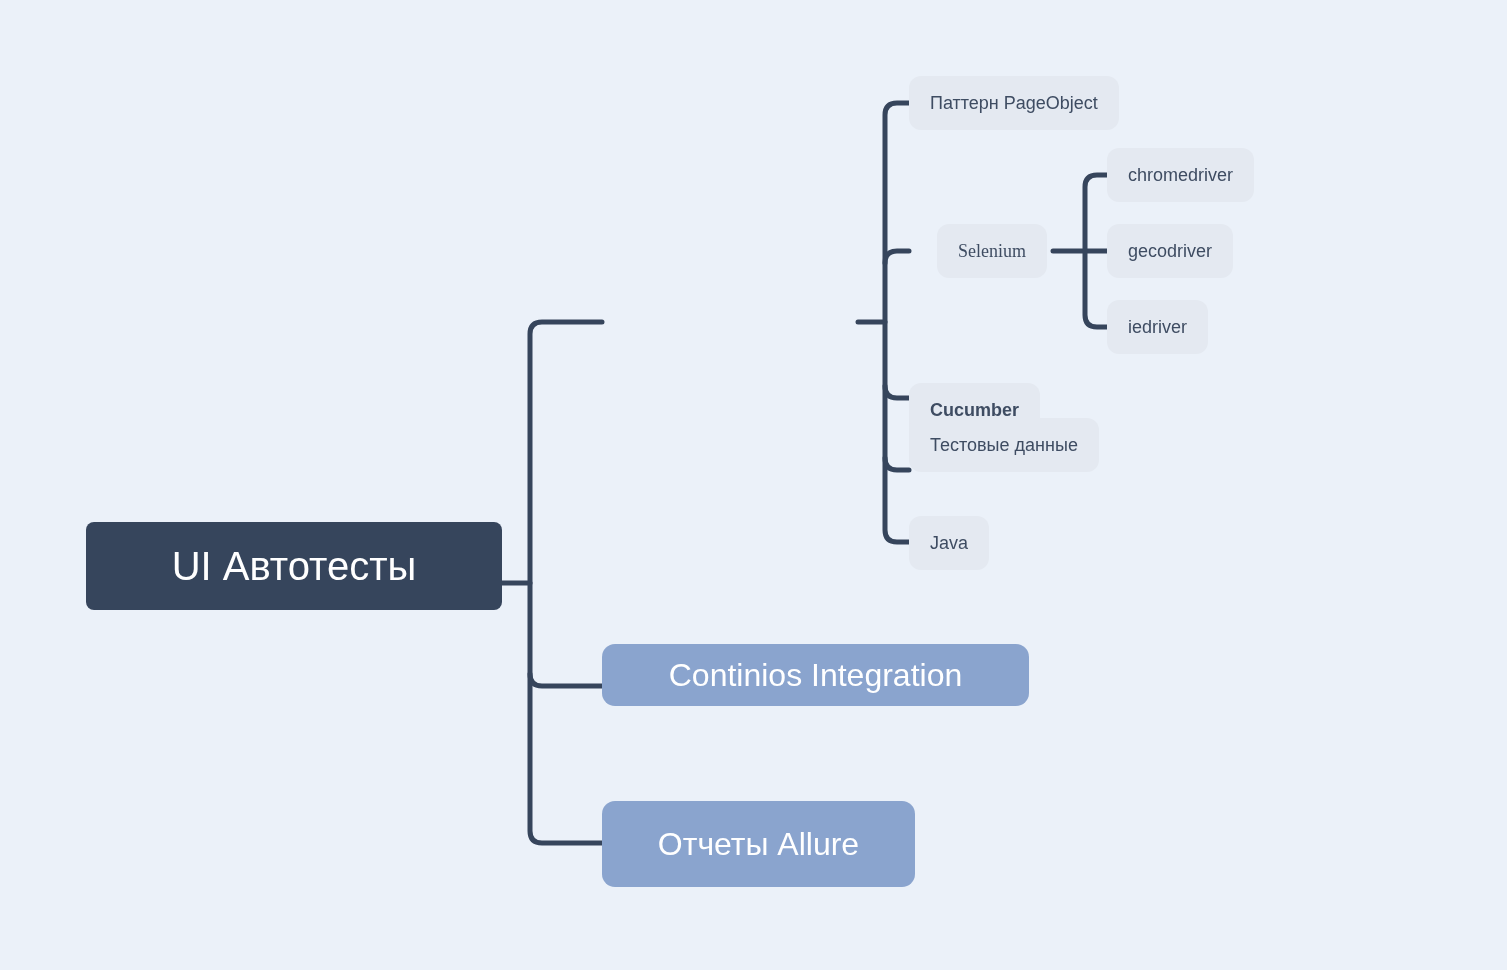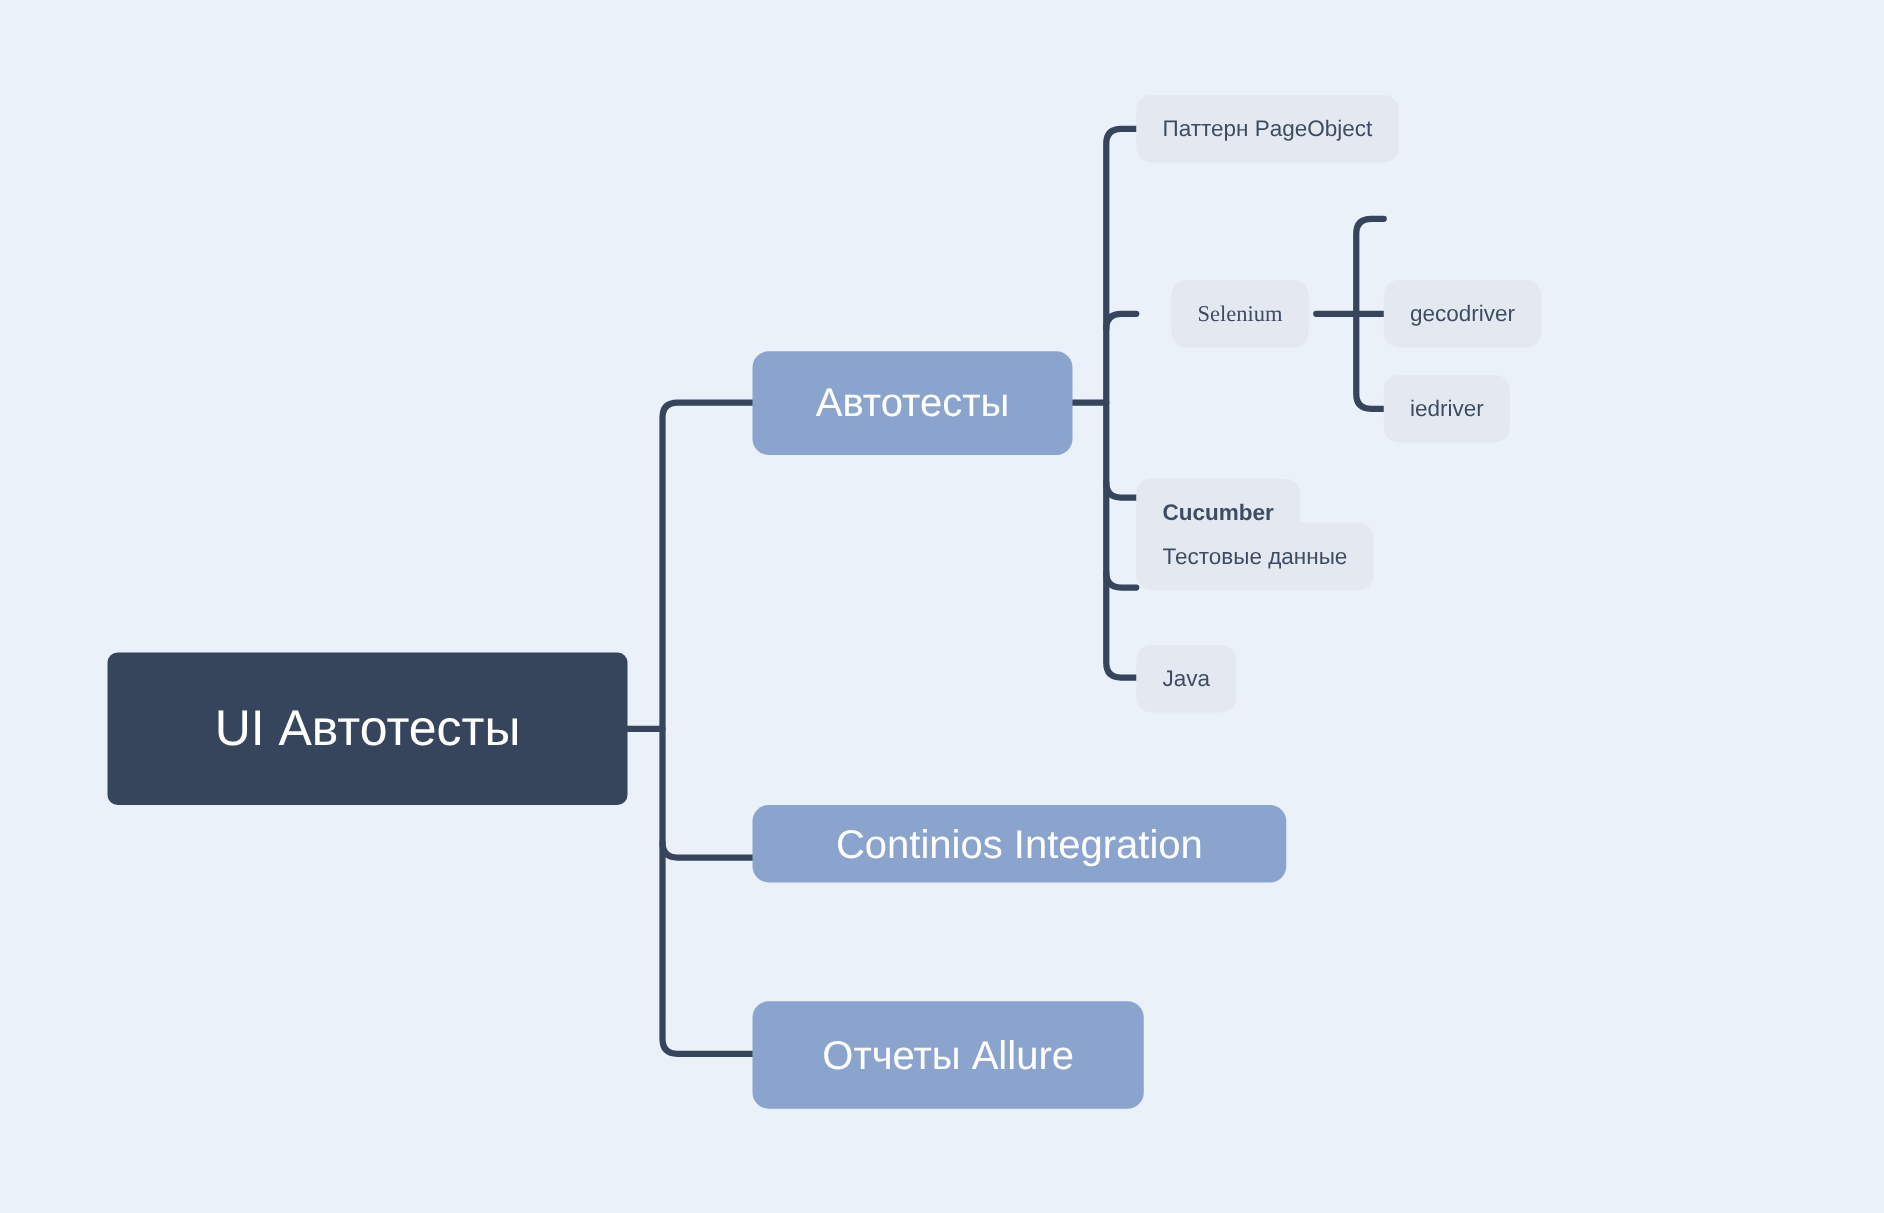--- a/index.html
+++ b/index.html
@@ -33,21 +33,21 @@
   }
   .node{
     position:absolute;
     display:flex;
     align-items:center;
     justify-content:center;
     white-space:nowrap;
     cursor:pointer;
   }
   .node-root{
-    left:86px;top:522px;width:416px;height:122px;
+    left:86px;top:522px;width:416px;height:88px;
     background:var(--root_fill);
     color:var(--root_text);
     border-radius:8px;
     font-size:40px;
     justify-content:center;
   }
   .node-branch{
     background:var(--branch_fill);
     color:var(--branch_text);
     border-radius:13px;
@@ -88,40 +88,40 @@
     <path d="M 885 386 Q 885 398 897 398 H 909"></path>
     <path d="M 885 458 Q 885 470 897 470 H 909"></path>
     <path d="M 1053 251 H 1107"></path>
     <path d="M 1107 175 H 1097 Q 1085 175 1085 187 V 315 Q 1085 327 1097 327 H 1107"></path>
   </svg>
 
   <div class="node node-root">
     <span>UI Автотесты</span>
   </div>
 
-  <div class="node node-branch b-avtotesty">
-    <span>Автотесты</span>
-  </div>
 
   <div class="node node-branch b-continios">
     <span>Continios Integration</span>
   </div>
 
   <div class="node node-branch b-otchety">
     <span>Отчеты Allure</span>
   </div>
 
   <div class="node node-leaf l-pattern">
     <span>Паттерн PageObject</span>
   </div>
 
   <div class="node node-leaf l-selenium">
     <span>Selenium</span>
   </div>
 
+  <div class="node node-leaf l-chromedriver">
+    <span>chromedriver</span>
+  </div>
 
   <div class="node node-leaf l-gecodriver">
     <span>gecodriver</span>
   </div>
 
   <div class="node node-leaf l-iedriver">
     <span>iedriver</span>
   </div>
 
   <div class="node node-leaf l-cucumber">

